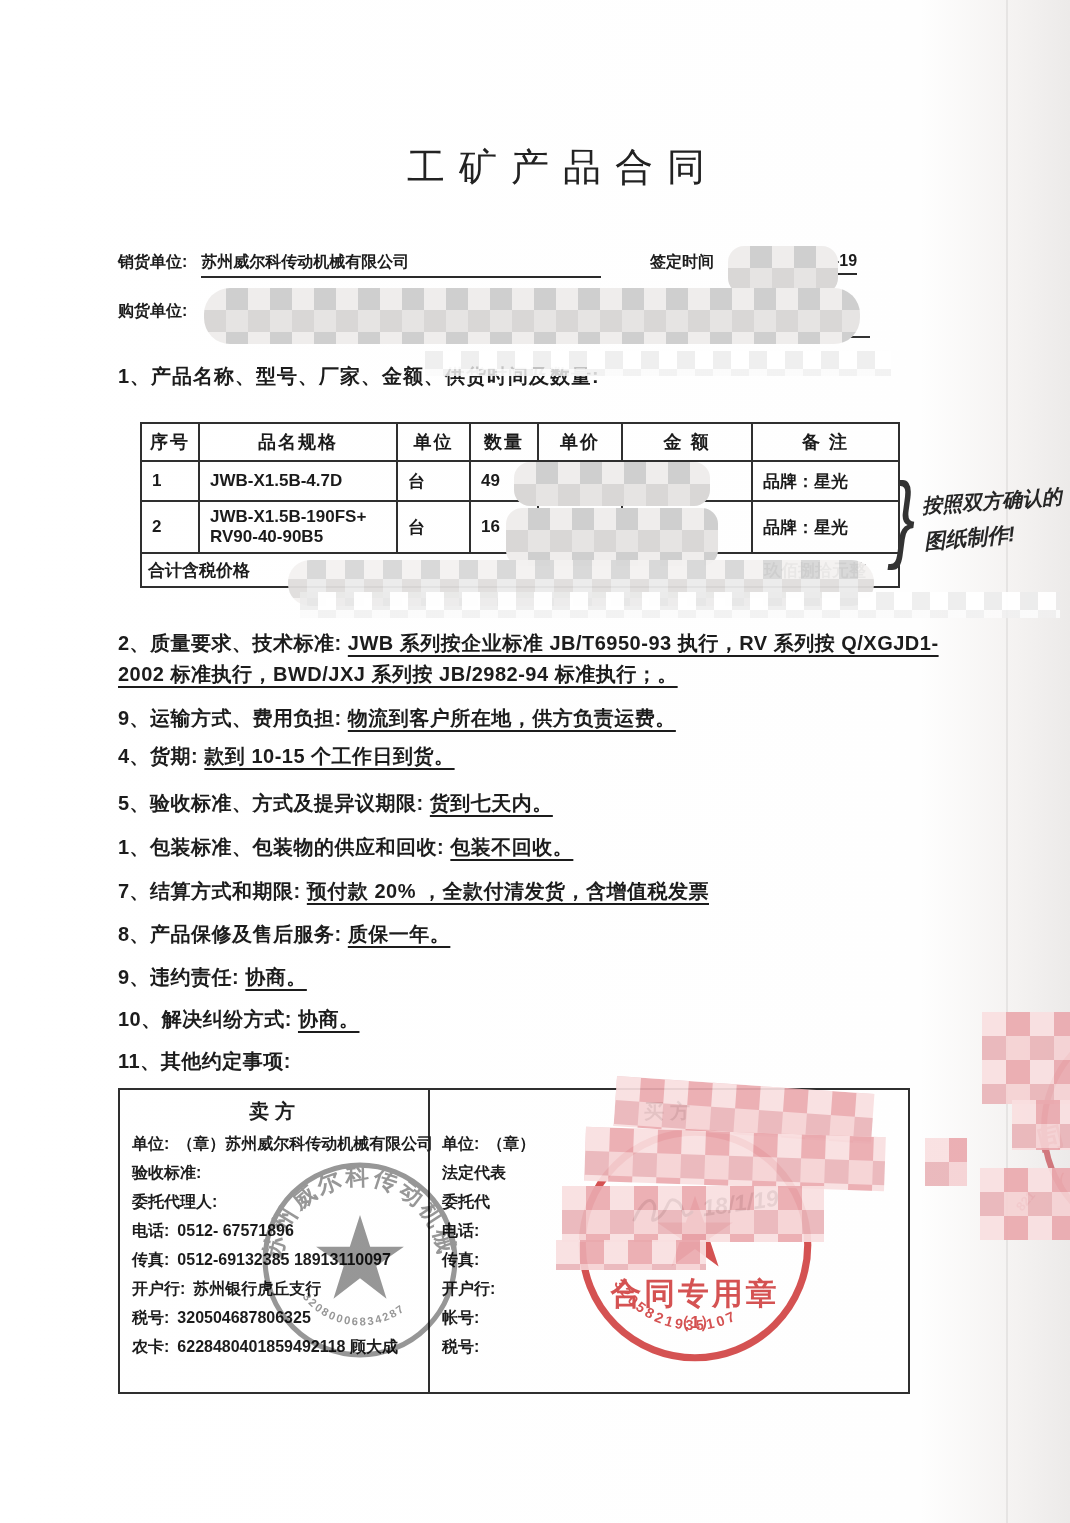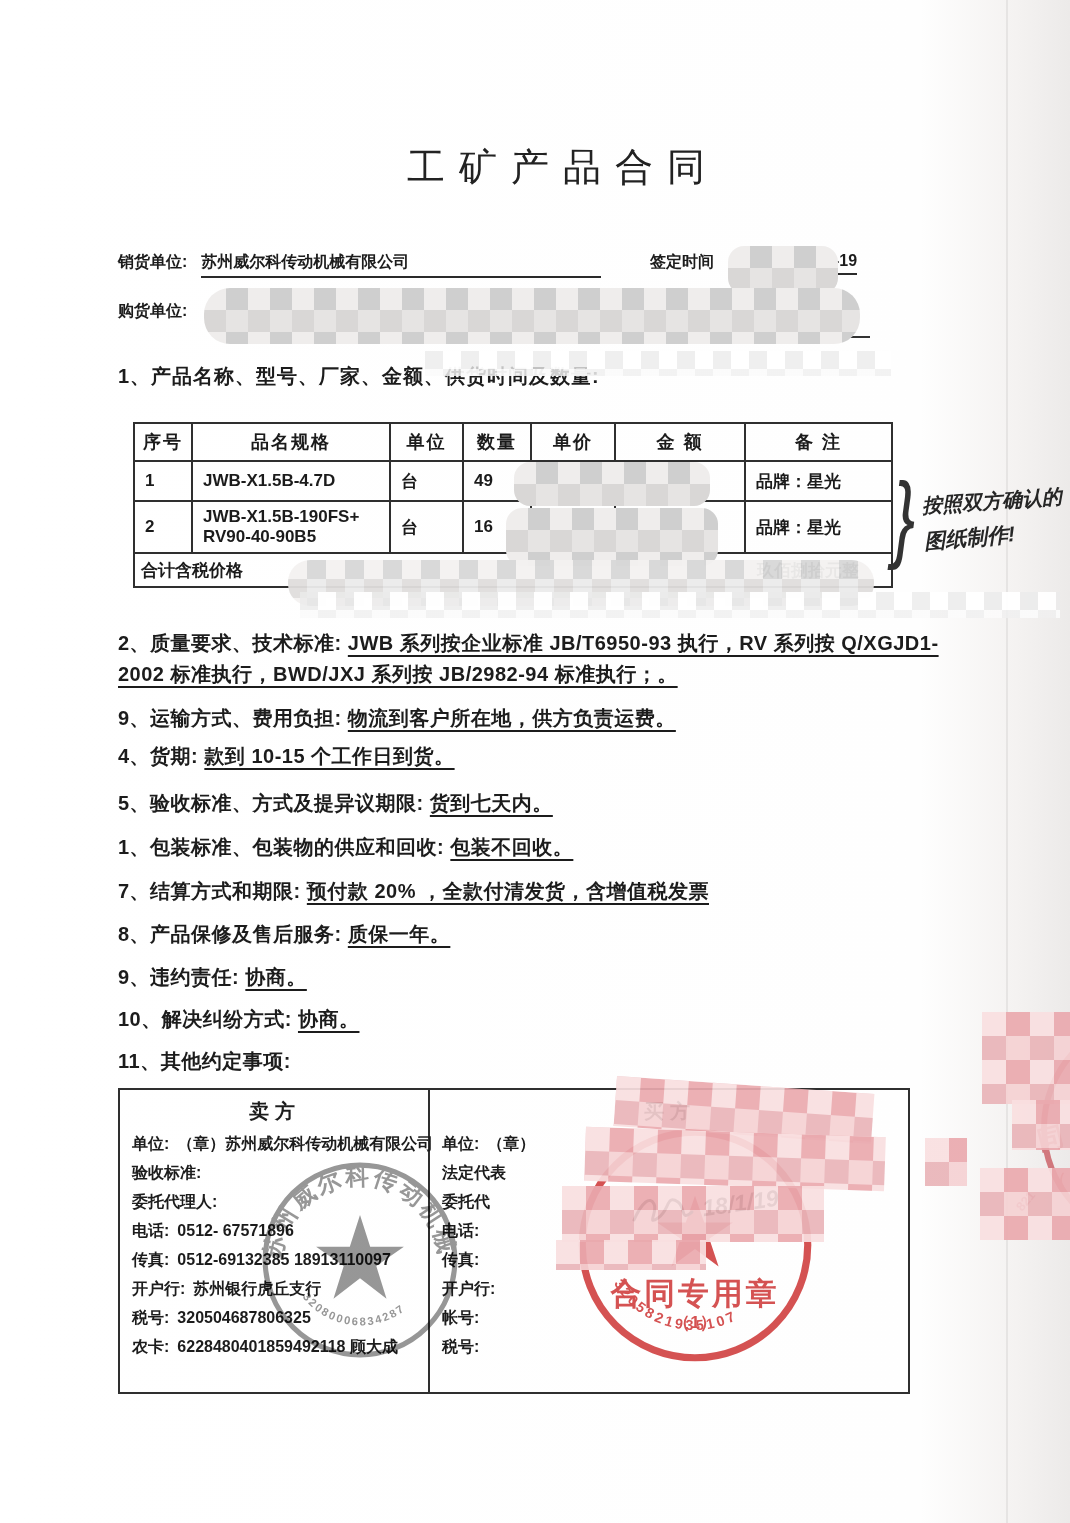--- a/index.html
+++ b/index.html
@@ -20,21 +20,21 @@
     text-align:center;font-size:38px;font-weight:normal;letter-spacing:14px;color:#222;padding-left:28px;
   }
   
   .hdr{position:absolute;font-size:16px;font-weight:bold;white-space:nowrap;}
   .u2{border-bottom:2px solid #2a2a2a;padding-bottom:3px;}
   .hdr .gap{display:inline-block;width:14px;}
   
   .sec1{position:absolute;left:118px;top:363px;font-size:20px;font-weight:bold;letter-spacing:1px;}
   
   .ptable{
-    position:absolute;left:133px;top:422px;width:760px;
+    position:absolute;left:140px;top:422px;width:760px;
     border-collapse:collapse;table-layout:fixed;
     font-size:17px;font-weight:bold;color:#1b1b1b;
   }
   .ptable td,.ptable th{border:2px solid #2f2f2f;padding:4px 6px;text-align:left;vertical-align:middle;}
   .ptable th{text-align:center;font-size:18px;letter-spacing:2px;}
   .ptable .c{text-align:left;padding-left:10px;}
   .ptable .hrow{height:38px;}
   .ptable .r1{height:40px;}
   .ptable .r2{height:52px;}
   .ptable .trow{height:34px;}

